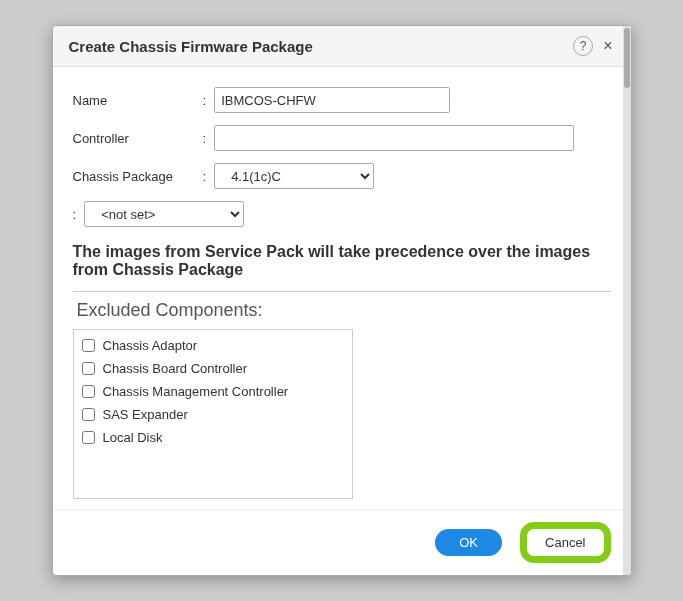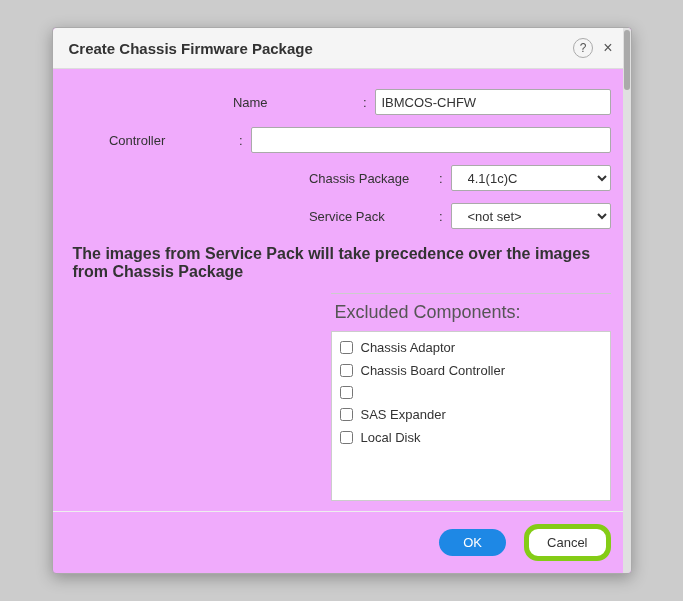--- a/index.html
+++ b/index.html
@@ -13,21 +13,21 @@
     body {
       background: #ccc;
       display: flex;
       justify-content: center;
       align-items: center;
       width: 683px;
       height: 601px;
     }
 
     .dialog {
-      background: #f0abfc;
+      background: #ffffff;
       border: 1px solid #aaa;
       border-radius: 4px;
       width: 580px;
       min-height: 540px;
       box-shadow: 0 4px 16px rgba(0,0,0,0.3);
       display: flex;
       flex-direction: column;
       position: relative;
     }
 
@@ -74,21 +74,20 @@
       font-size: 16px;
       color: #555;
       padding: 0 2px;
     }
 
     .dialog-body {
       padding: 20px 20px 10px 20px;
       flex: 1;
       display: flex;
       flex-direction: column;
-      align-items: flex-end;
     }
 
     .form-row {
       display: flex;
       align-items: center;
       margin-bottom: 12px;
     }
 
     .form-label {
       width: 130px;
@@ -192,21 +191,21 @@
       border: none;
       border-radius: 14px;
       padding: 6px 24px;
       cursor: pointer;
       font-size: 13px;
     }
 
     .btn-cancel {
       background: #fff;
       color: #333;
-      border: 5px solid #84cc16;
+      border: 7px solid #84cc16;
       border-radius: 14px;
       padding: 6px 18px;
       cursor: pointer;
       font-size: 13px;
     }
 
     .scrollbar-area {
       position: absolute;
       right: 0;
       top: 0;
@@ -252,21 +251,20 @@
 
     <div class="form-row">
       <span class="form-label">Chassis Package</span>
       <span class="form-colon">:</span>
       <select class="form-select">
         <option>4.1(1c)C</option>
       </select>
     </div>
 
     <div class="form-row">
-      <span class="form-label">Service Pack</span>
       <span class="form-colon">:</span>
       <select class="form-select">
         <option>&lt;not set&gt;</option>
       </select>
     </div>
 
     <div class="info-text">The images from Service Pack will take precedence over the images from Chassis Package</div>
 
     <div class="excluded-section">
       <div class="excluded-label">Excluded Components:</div>
@@ -274,20 +272,21 @@
         <div class="checkbox-item">
           <input type="checkbox" id="chassis-adaptor" style="">
           <label for="chassis-adaptor">Chassis Adaptor</label>
         </div>
         <div class="checkbox-item">
           <input type="checkbox" id="chassis-board-controller" style="">
           <label for="chassis-board-controller">Chassis Board Controller</label>
         </div>
         <div class="checkbox-item">
           <input type="checkbox" id="chassis-management-controller" style="">
+          <label for="chassis-management-controller">Chassis Management Controller</label>
         </div>
         <div class="checkbox-item">
           <input type="checkbox" id="sas-expander" style="">
           <label for="sas-expander">SAS Expander</label>
         </div>
         <div class="checkbox-item">
           <input type="checkbox" id="local-disk" style="">
           <label for="local-disk">Local Disk</label>
         </div>
       </div>

